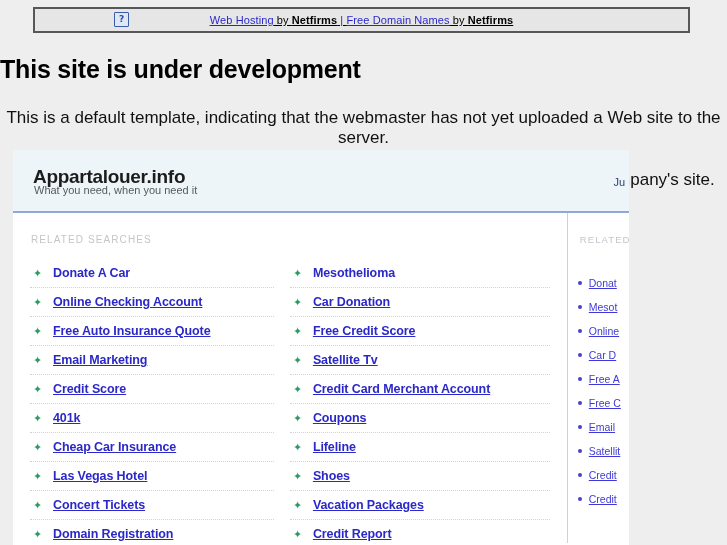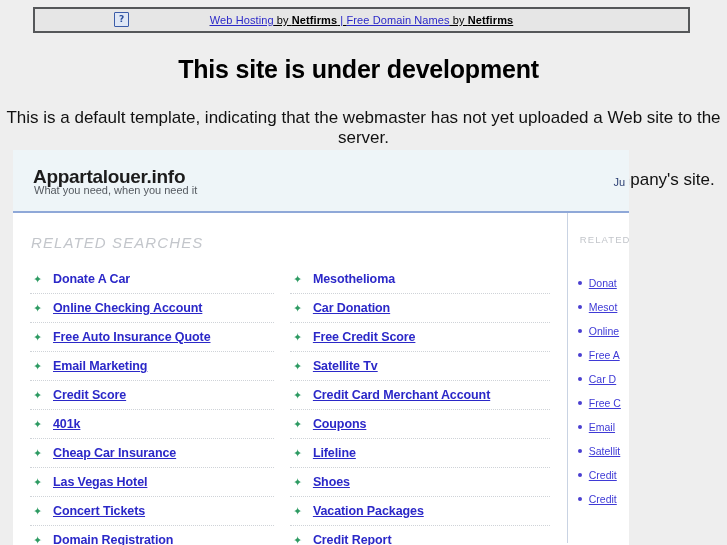--- a/index.html
+++ b/index.html
@@ -71,21 +71,20 @@
     text-decoration: underline;
   }
   .banner-text a {
     color: #2b28c8;
     text-decoration: underline;
   }
   .banner-text b { font-weight: bold; }
   .banner-sep { color: #2b28c8; }
 
   h1.devtitle {
-    text-align: center;
     font-size: 25px;
     font-weight: bold;
     margin: 22px 10px 0 0;
     letter-spacing: -0.2px;
     color: #000;
   }
 
   p.devpara {
     text-align: center;
     font-size: 17px;
@@ -146,25 +145,24 @@
   }
 
   .parked-main {
     width: 642px;
     box-sizing: border-box;
     padding: 0;
     position: relative;
   }
 
   .section-label {
-    font-size: 15px;
+    font-size: 10px;
     letter-spacing: 1.1px;
     color: #c3c6cb;
     margin: 21px 0 12px 18px;
-    font-style: italic;
   }
 
   .cols {
     display: flex;
     margin-top: 14px;
     padding: 0 17px 0 17px;
   }
   .col {
     width: 50%;
     box-sizing: border-box;
@@ -387,25 +385,25 @@
           <li>
             <span class="dot"></span>
             <a href="#">Mesot</a>
           </li>
           <li>
             <span class="dot"></span>
             <a href="#">Online</a>
           </li>
           <li>
             <span class="dot"></span>
+            <a href="#">Car D</a>
+          </li>
+          <li>
+            <span class="dot"></span>
             <a href="#">Free A</a>
-          </li>
-          <li>
-            <span class="dot"></span>
-            <a href="#">Car D</a>
           </li>
           <li>
             <span class="dot"></span>
             <a href="#">Free C</a>
           </li>
           <li>
             <span class="dot"></span>
             <a href="#">Email</a>
           </li>
           <li>

